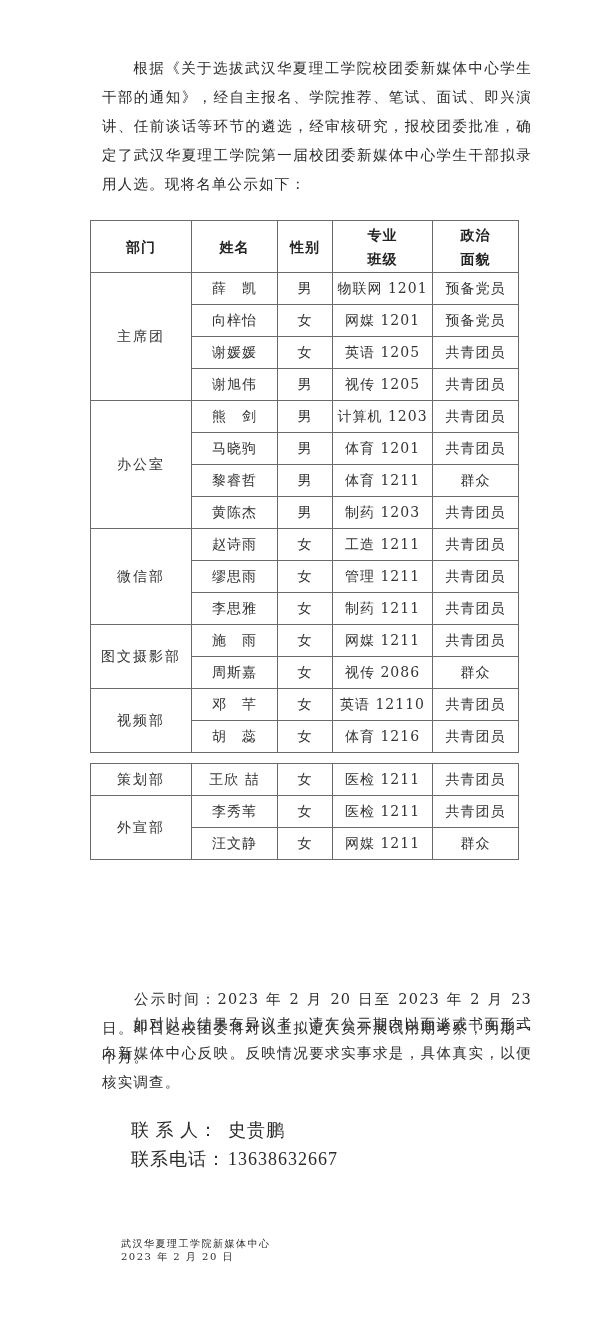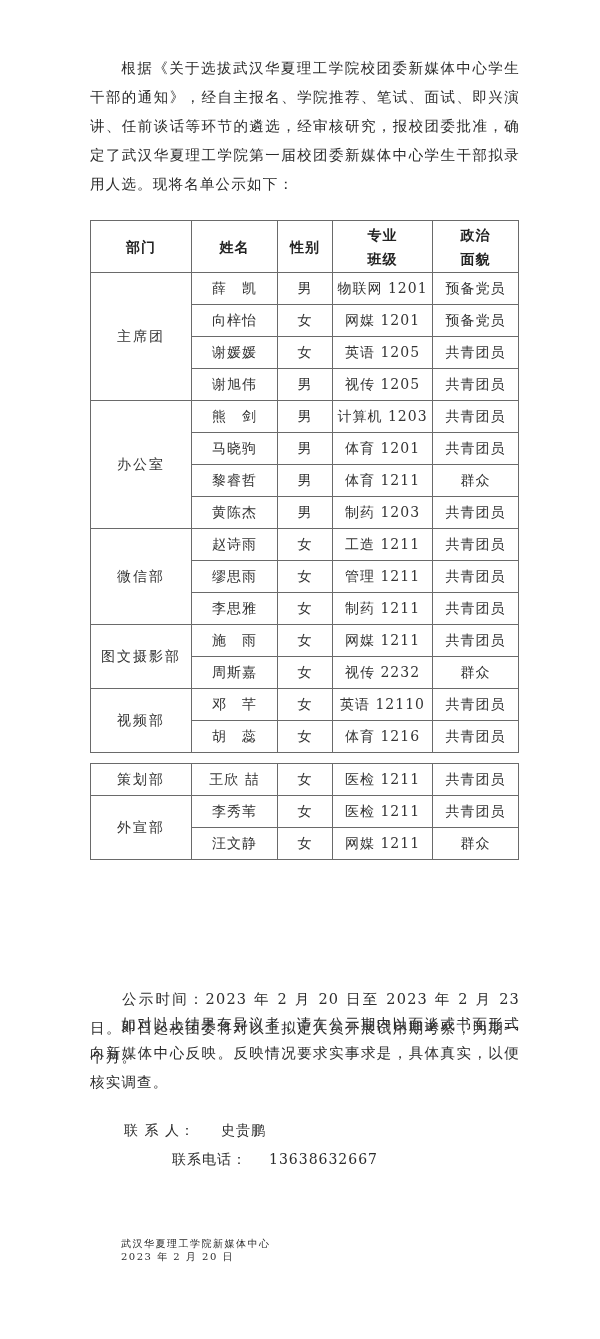--- a/index.html
+++ b/index.html
@@ -10,21 +10,21 @@
     body {
       width: 600px;
       height: 1339px;
       position: relative;
       font-family: "DejaVu Serif", "Liberation Serif", serif;
       color: #2b2b2b;
       overflow: hidden;
     }
     .para {
       position: absolute;
-      left: 90px;
+      left: 102px;
       width: 430px;
       font-size: 14.5px;
       line-height: 29px;
       letter-spacing: 1.2px;
       text-align: justify;
       margin: 0;
     }
     .para .indent {
       display: inline-block;
       width: 31px;
@@ -62,28 +62,29 @@
     .t1 { top: 220px; }
     .t2 { top: 763px; }
     col.c1 { width: 101px; }
     col.c2 { width: 86px; }
     col.c3 { width: 55px; }
     col.c4 { width: 100px; }
     col.c5 { width: 86px; }
     .dept { letter-spacing: 2px; }
     .contact {
       position: absolute;
-      left: 124px;
-      font-size: 14px;
+      left: 131px;
+      font-size: 18px;
       letter-spacing: 1px;
       line-height: 29px;
+      font-family: Liberation Serif, serif;
     }
     .contact .lbl { display: inline-block; width: 97px; }
     .contact1 { top: 1116px; }
-    .contact2 { top: 1145px; margin-left: 48px; }
+    .contact2 { top: 1145px; }
     .sig {
       position: absolute;
       left: 121px;
       font-size: 10px;
       letter-spacing: 1.5px;
       line-height: 29px;
     }
     .sig1 { top: 1229px; }
     .sig2 { top: 1242px; }
   </style>
@@ -186,21 +187,21 @@
     <tr>
       <td rowspan="2" class="dept">图文摄影部</td>
       <td>施　雨</td>
       <td>女</td>
       <td>网媒 1211</td>
       <td>共青团员</td>
     </tr>
     <tr>
       <td>周斯嘉</td>
       <td>女</td>
-      <td>视传 2232</td>
+      <td>视传 2086</td>
       <td>群众</td>
     </tr>
 
     <tr>
       <td rowspan="2" class="dept">视频部</td>
       <td>邓　芊</td>
       <td>女</td>
       <td>英语 12110</td>
       <td>共青团员</td>
     </tr>

